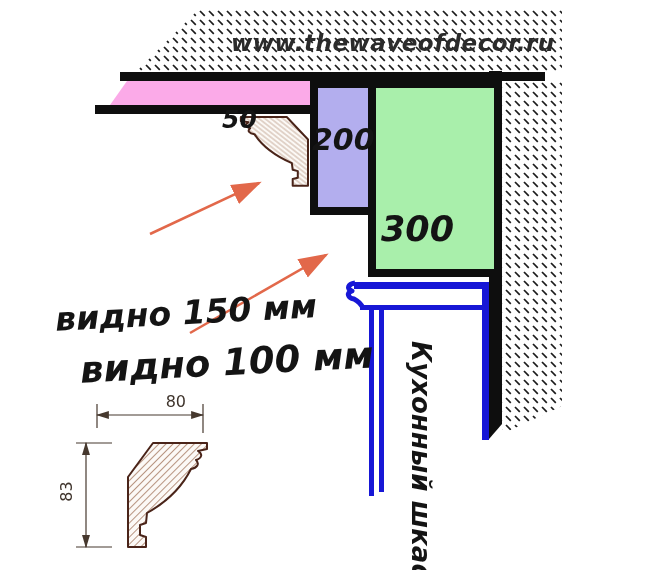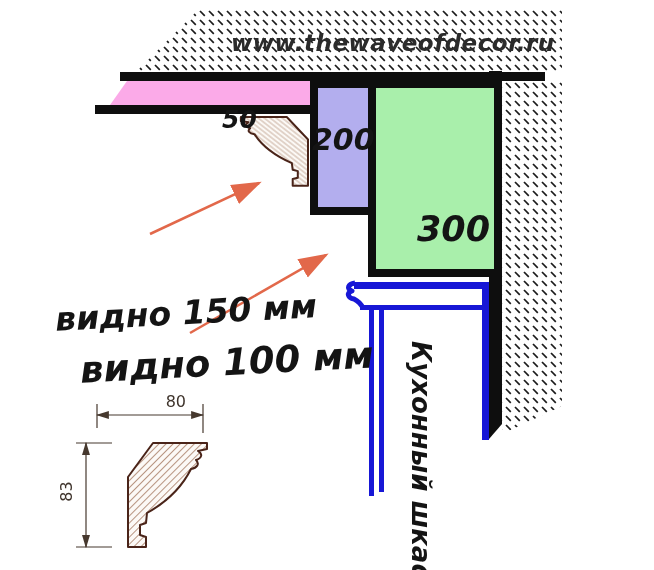--- a/index.html
+++ b/index.html
@@ -9,21 +9,21 @@
   html,body{margin:0;padding:0;background:#ffffff;}
   .canvas{position:relative;width:654px;height:570px;background:#ffffff;overflow:hidden;
           font-family:"DejaVu Sans","Liberation Sans",sans-serif;border-radius:13px;}
   svg.scene{position:absolute;left:0;top:0;}
   .txt{position:absolute;color:var(--ink);white-space:nowrap;}
   .hand{font-style:italic;font-weight:bold;color:var(--ink);}
   .watermark{left:231px;top:30px;width:300px;font-size:23px;font-style:italic;font-weight:600;
              color:#2b2b2b;letter-spacing:.5px;}
   .label50{left:222px;top:77px;width:52px;text-align:left;font-size:25px;margin-top:28px;}
   .label200{left:312px;top:122px;width:62px;text-align:center;font-size:30px;}
-  .label300{left:381px;top:209px;width:72px;text-align:center;font-size:35px;margin-left:36px;}
+  .label300{left:381px;top:209px;width:72px;text-align:center;font-size:35px;}
   .note150{left:55px;top:293px;font-size:33px;transform:rotate(-3deg);}
   .note100{left:80px;top:341px;font-size:37px;transform:rotate(-3deg);}
   .cabinetLabel{left:392px;top:341px;width:44px;height:232px;writing-mode:vertical-rl;
                 text-align:center;font-size:26px;font-style:italic;font-weight:bold;}
   .dim{font-size:16px;color:#3f342c;font-weight:normal;font-style:normal;}
   .dim80{left:140px;top:392px;width:46px;text-align:right;}
   .dim83{left:46px;top:482px;width:40px;text-align:center;transform:rotate(-90deg);}
 </style>
 </head>
 <body>

